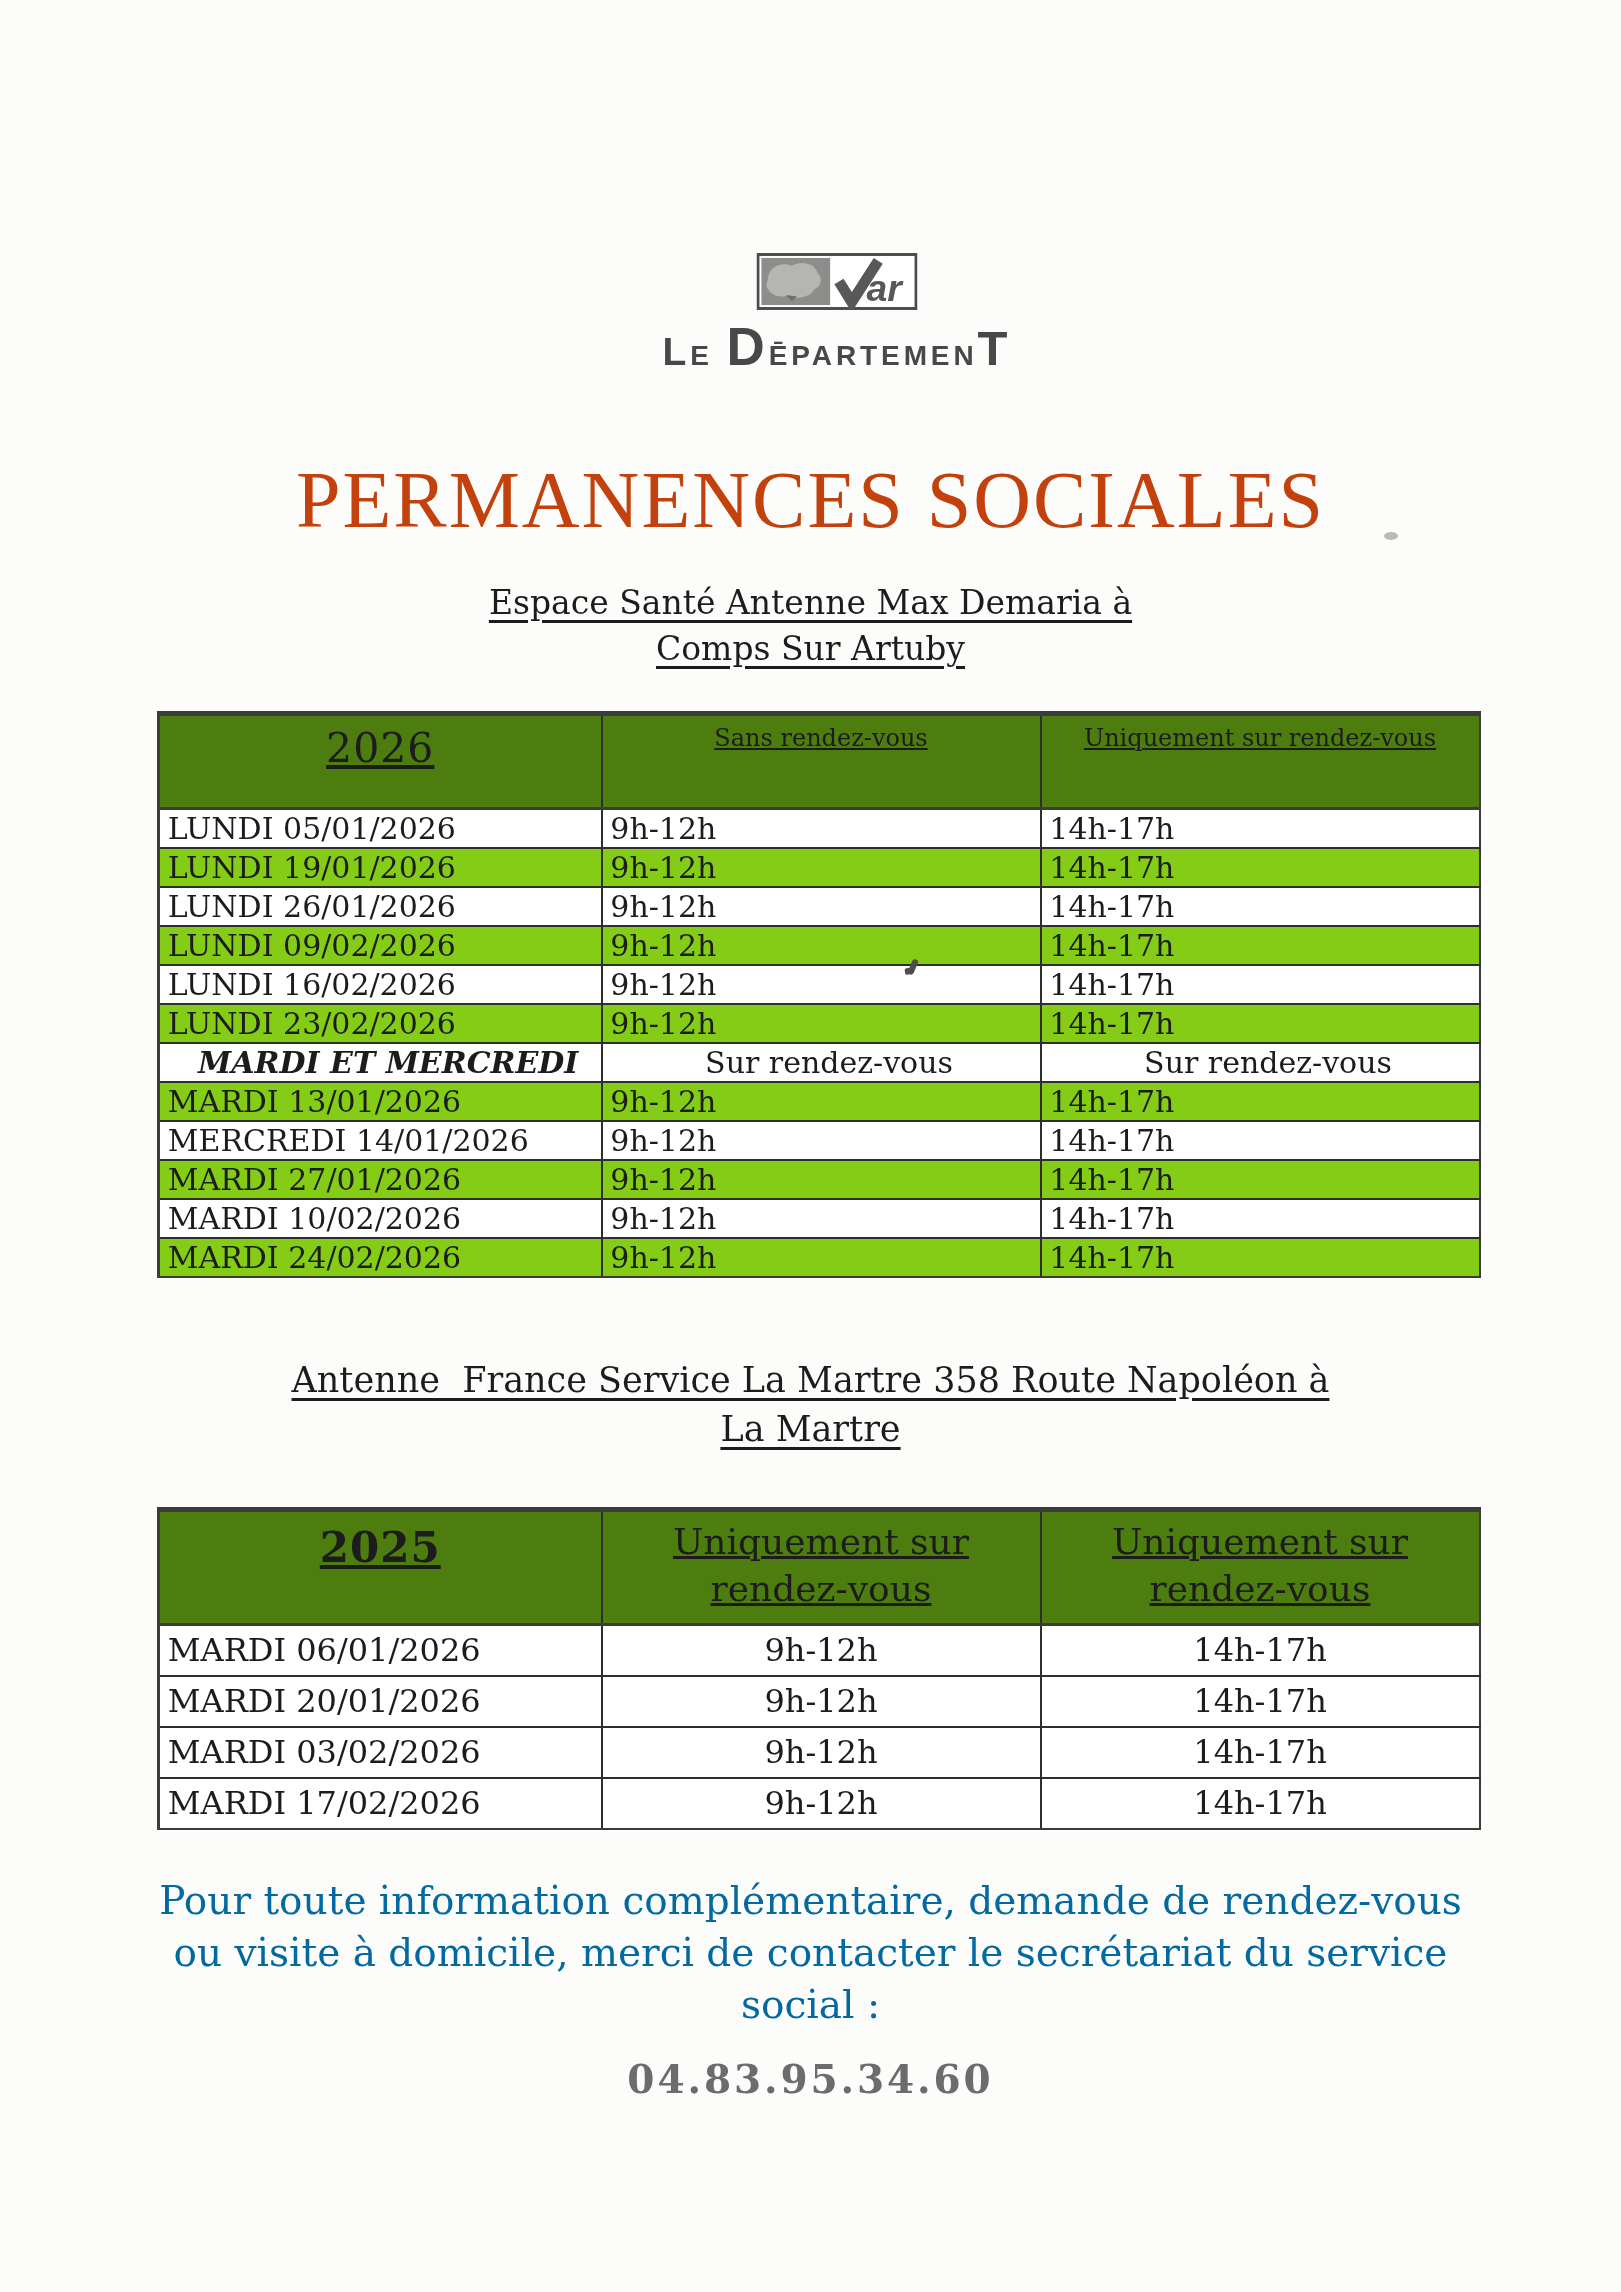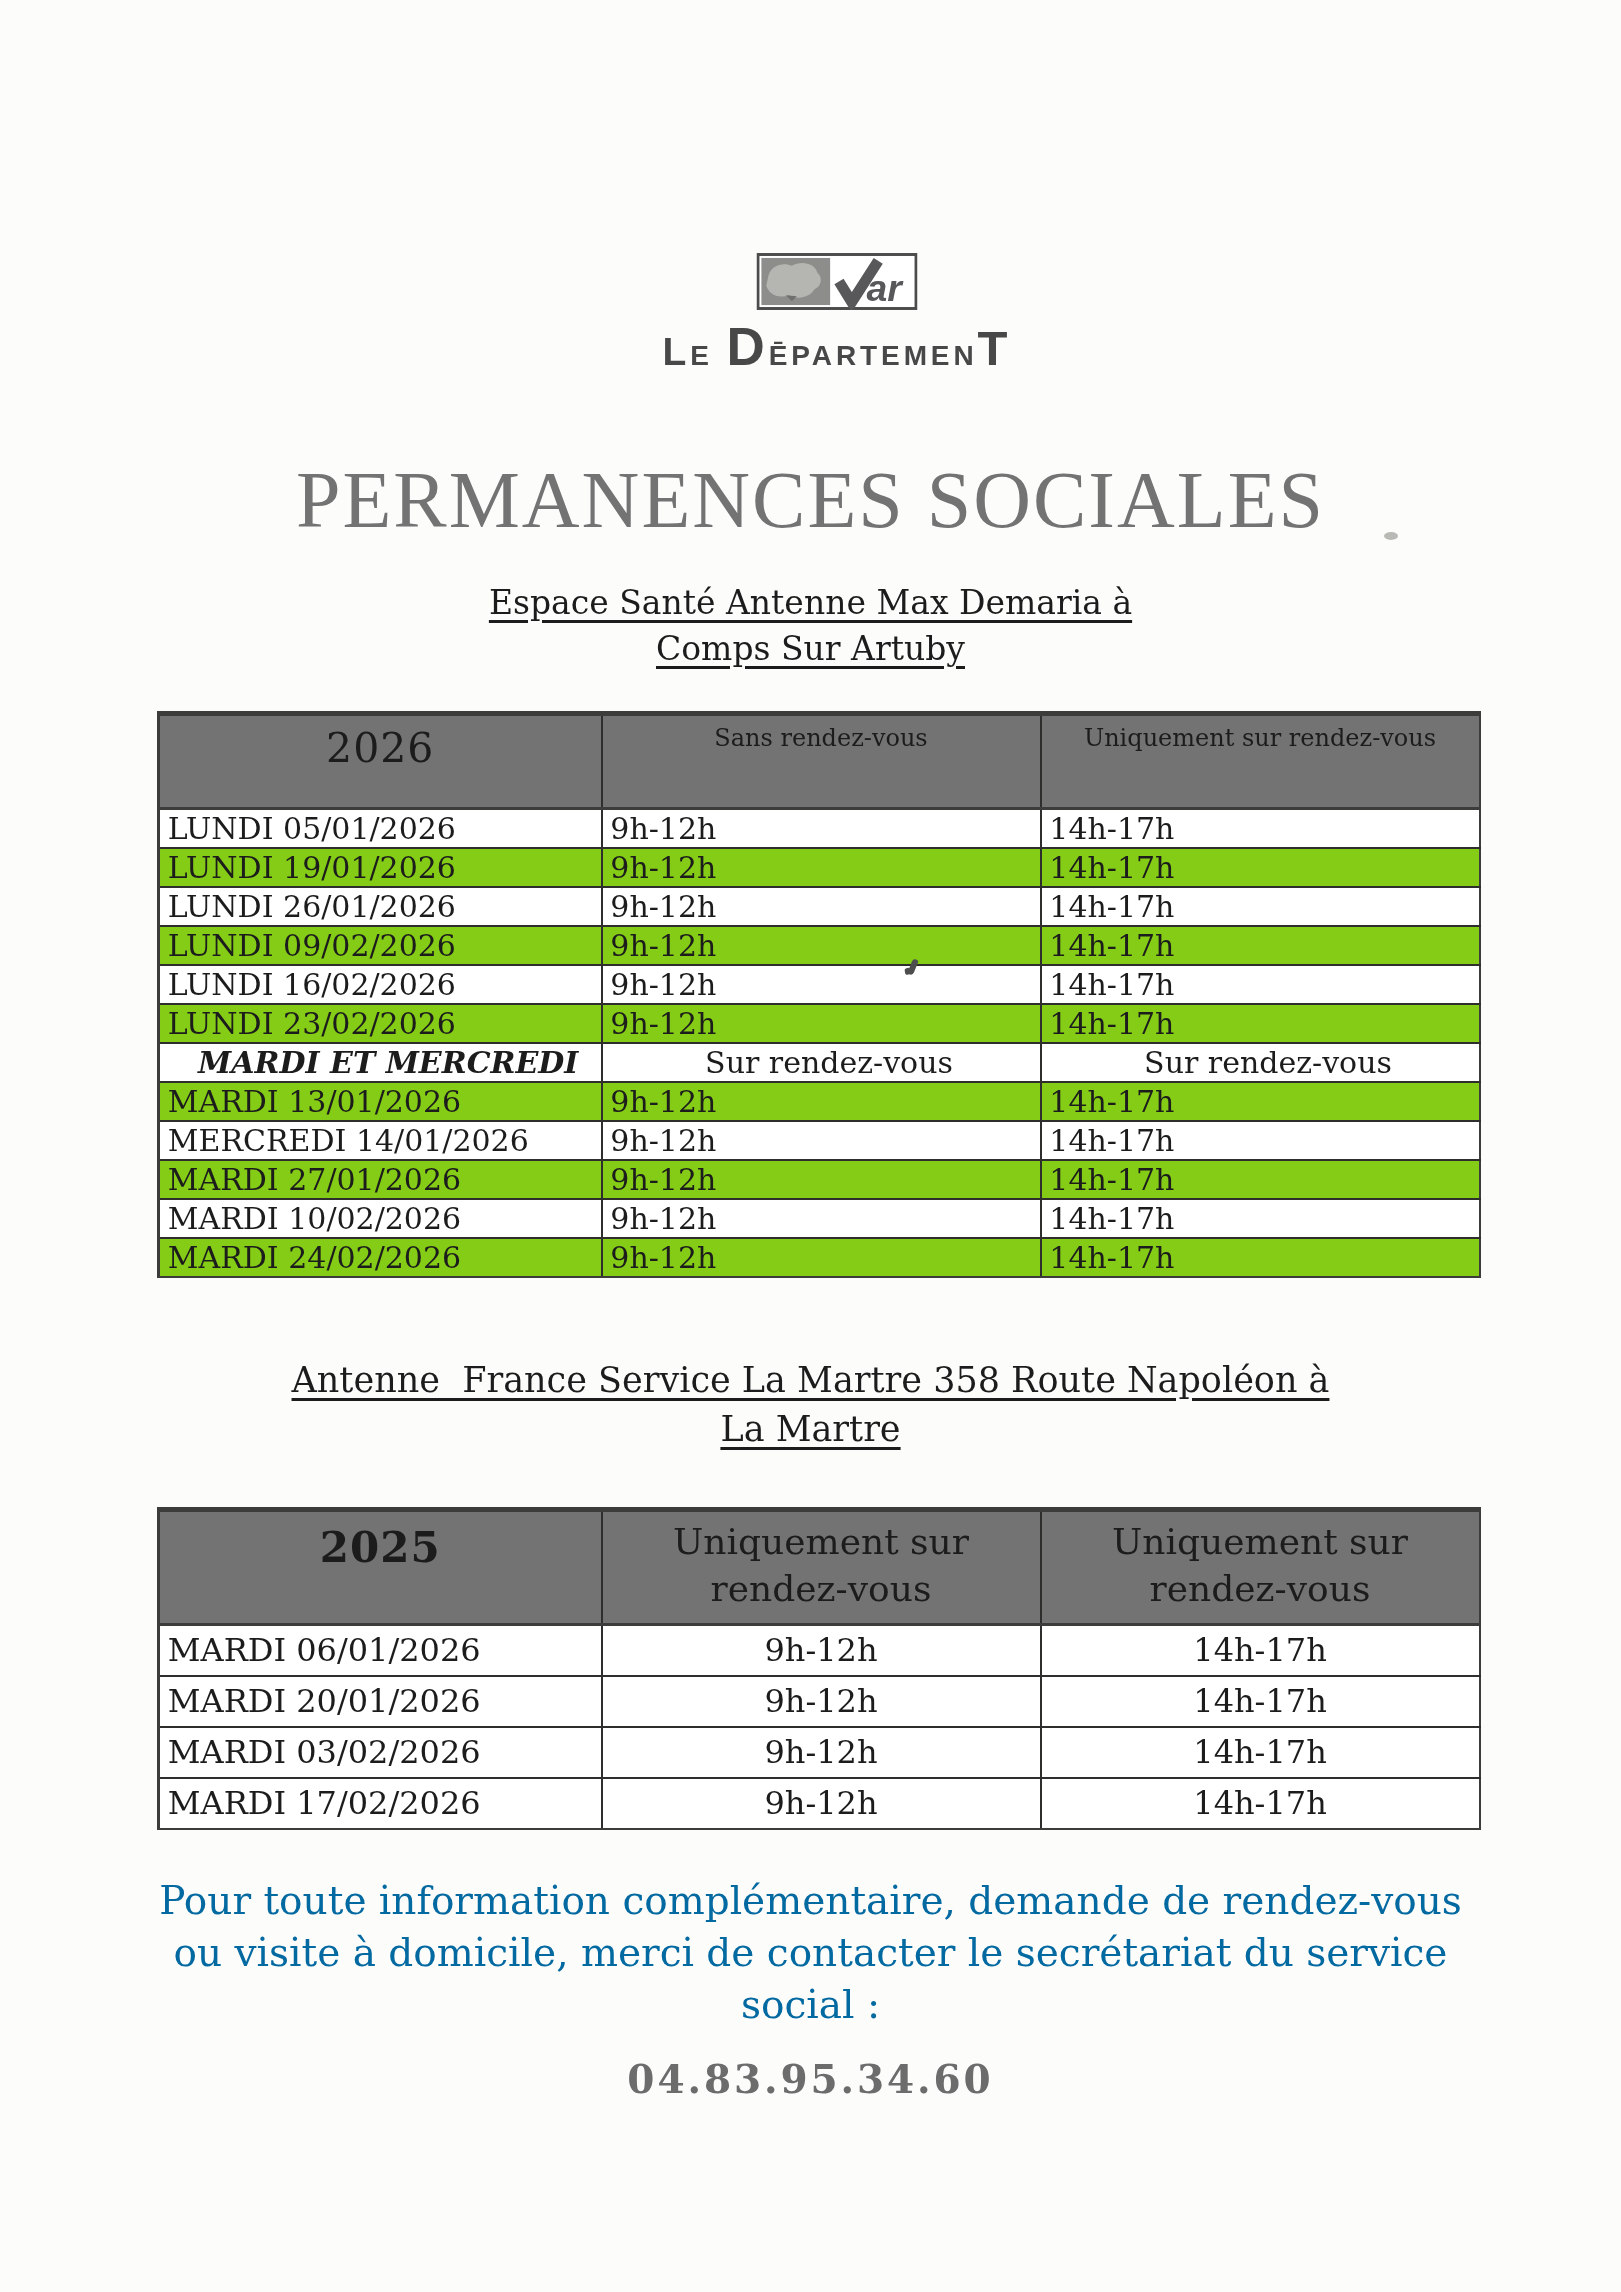--- a/index.html
+++ b/index.html
@@ -25,21 +25,21 @@
   }
   .wm-lg{font-size:39px;}
   .wm-sm{font-size:28px;}
   .wm-xl{font-size:53px;margin-left:13.7px;}
   .wm-xl2{font-size:49px;}
   
   .page-title{
     position:absolute;top:455px;left:0;width:100%;
     text-align:center;
     font-family:"Liberation Serif", serif;
-    font-size:80px;letter-spacing:2px;color:#737373;
+    font-size:80px;letter-spacing:2px;color:#c2410c;
     white-space:nowrap;
   }
   .sec-heading{
     position:absolute;left:0;width:100%;
     text-align:center;font-weight:normal;
   }
   .sec-heading .hline{
     display:block;white-space:pre-wrap;
   }
   .sec-heading .hline span{
@@ -52,24 +52,25 @@
   #heading1{top:580px;font-size:33px;line-height:46px;}
   #heading2{top:1356px;font-size:35px;line-height:49px;}
   
   table{
     position:absolute;left:157px;width:1321px;
     border-collapse:collapse;table-layout:fixed;
     background:#fff;
   }
   th,td{border:2px solid #2e2e2c;overflow:hidden;}
   th{
-    background:#737373;
+    background:#4d7c0f;
     vertical-align:top;font-weight:400;
     border-top:5.9px solid #3c3c3a;
     border-bottom:3.9px solid #3c3c3a;
+    text-decoration:underline;
   }
   th:first-child, td:first-child{border-left:3.9px solid #3c3c3a;}
   th:last-child, td:last-child{border-right:2.9px solid #3c3c3a;}
   col.c1{width:443px;} col.c2{width:439px;} col.c3{width:439px;}
   
   #table1{top:711px;font-size:30px;}
   #table1 th{height:82px;padding-top:7.8px;font-size:24px;text-align:center;}
   #table1 th:first-child{font-size:41px;letter-spacing:1px;}
   #table1 td{height:37px;text-align:left;padding:0 0 0 7.8px;}
   #table1 tr.shaded{background:#84cc16;}

